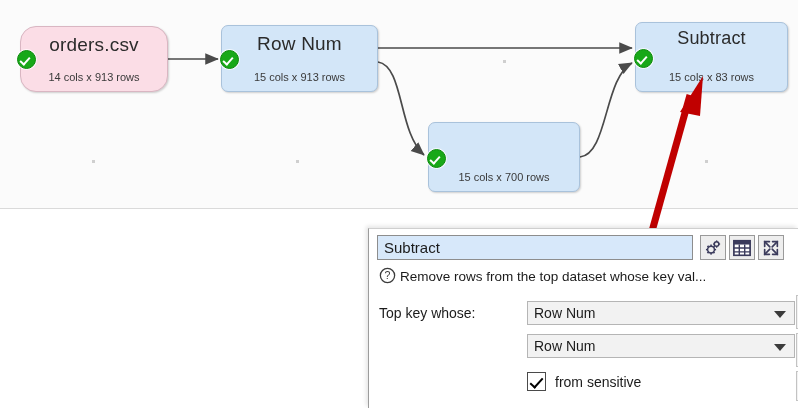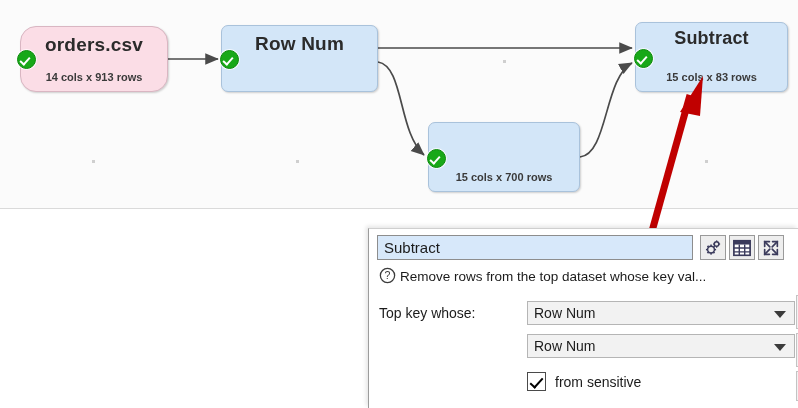--- a/index.html
+++ b/index.html
@@ -1,21 +1,21 @@
 <!DOCTYPE html>
 <html><head>
 <meta charset="utf-8">
 <style>
   html,body{margin:0;padding:0;background:#ffffff;}
   body{width:798px;height:408px;position:relative;overflow:hidden;
        font-family:"Liberation Sans","DejaVu Sans",sans-serif;}
 
   
   #canvas{position:absolute;left:0;top:0;width:798px;height:208px;
-          background:#fbfbfb;border-bottom:1px solid #dadada;overflow:hidden;font-weight:bold;}
+          background:#fbfbfb;border-bottom:1px solid #dadada;overflow:hidden;}
   #canvas .edge{position:absolute;left:0;top:0;width:798px;height:208px;}
   .griddot{position:absolute;width:3px;height:3px;background:#cfcfcf;}
 
   .node{position:absolute;box-sizing:border-box;
         border:1px solid #a8b4c2;box-shadow:1px 1px 2px rgba(0,0,0,.18);}
   .node.pink{background:#fbdde6;border-color:#d9b6c2;border-radius:16px;}
   .node.blue{background:#d3e6f8;border-color:#a9c2db;border-radius:7px;}
   .node .title{position:absolute;left:0;right:0;top:7px;text-align:center;
         color:#2b2b2b;font-size:19px;letter-spacing:.2px;}
   .node .sub{position:absolute;left:0;right:0;bottom:8px;text-align:center;
@@ -99,20 +99,21 @@
   </svg>
 
   <div class="node pink" style="left:20px;top:26px;width:148px;height:66px;">
     <div class="title">orders.csv</div>
     <div class="sub">14 cols x 913 rows</div>
   </div>
   <div class="tick" style="left:17px;top:50px;"></div>
 
   <div class="node blue" style="left:221px;top:25px;width:157px;height:67px;">
     <div class="title">Row Num</div>
+    <div class="sub">15 cols x 913 rows</div>
   </div>
   <div class="tick" style="left:220px;top:50px;"></div>
 
   <div class="node blue" style="left:428px;top:122px;width:152px;height:70px;">
     <div class="sub">15 cols x 700 rows</div>
   </div>
   <div class="tick" style="left:427px;top:149px;"></div>
 
   <div class="node blue tight" style="left:635px;top:22px;width:153px;height:70px;">
     <div class="title">Subtract</div>

